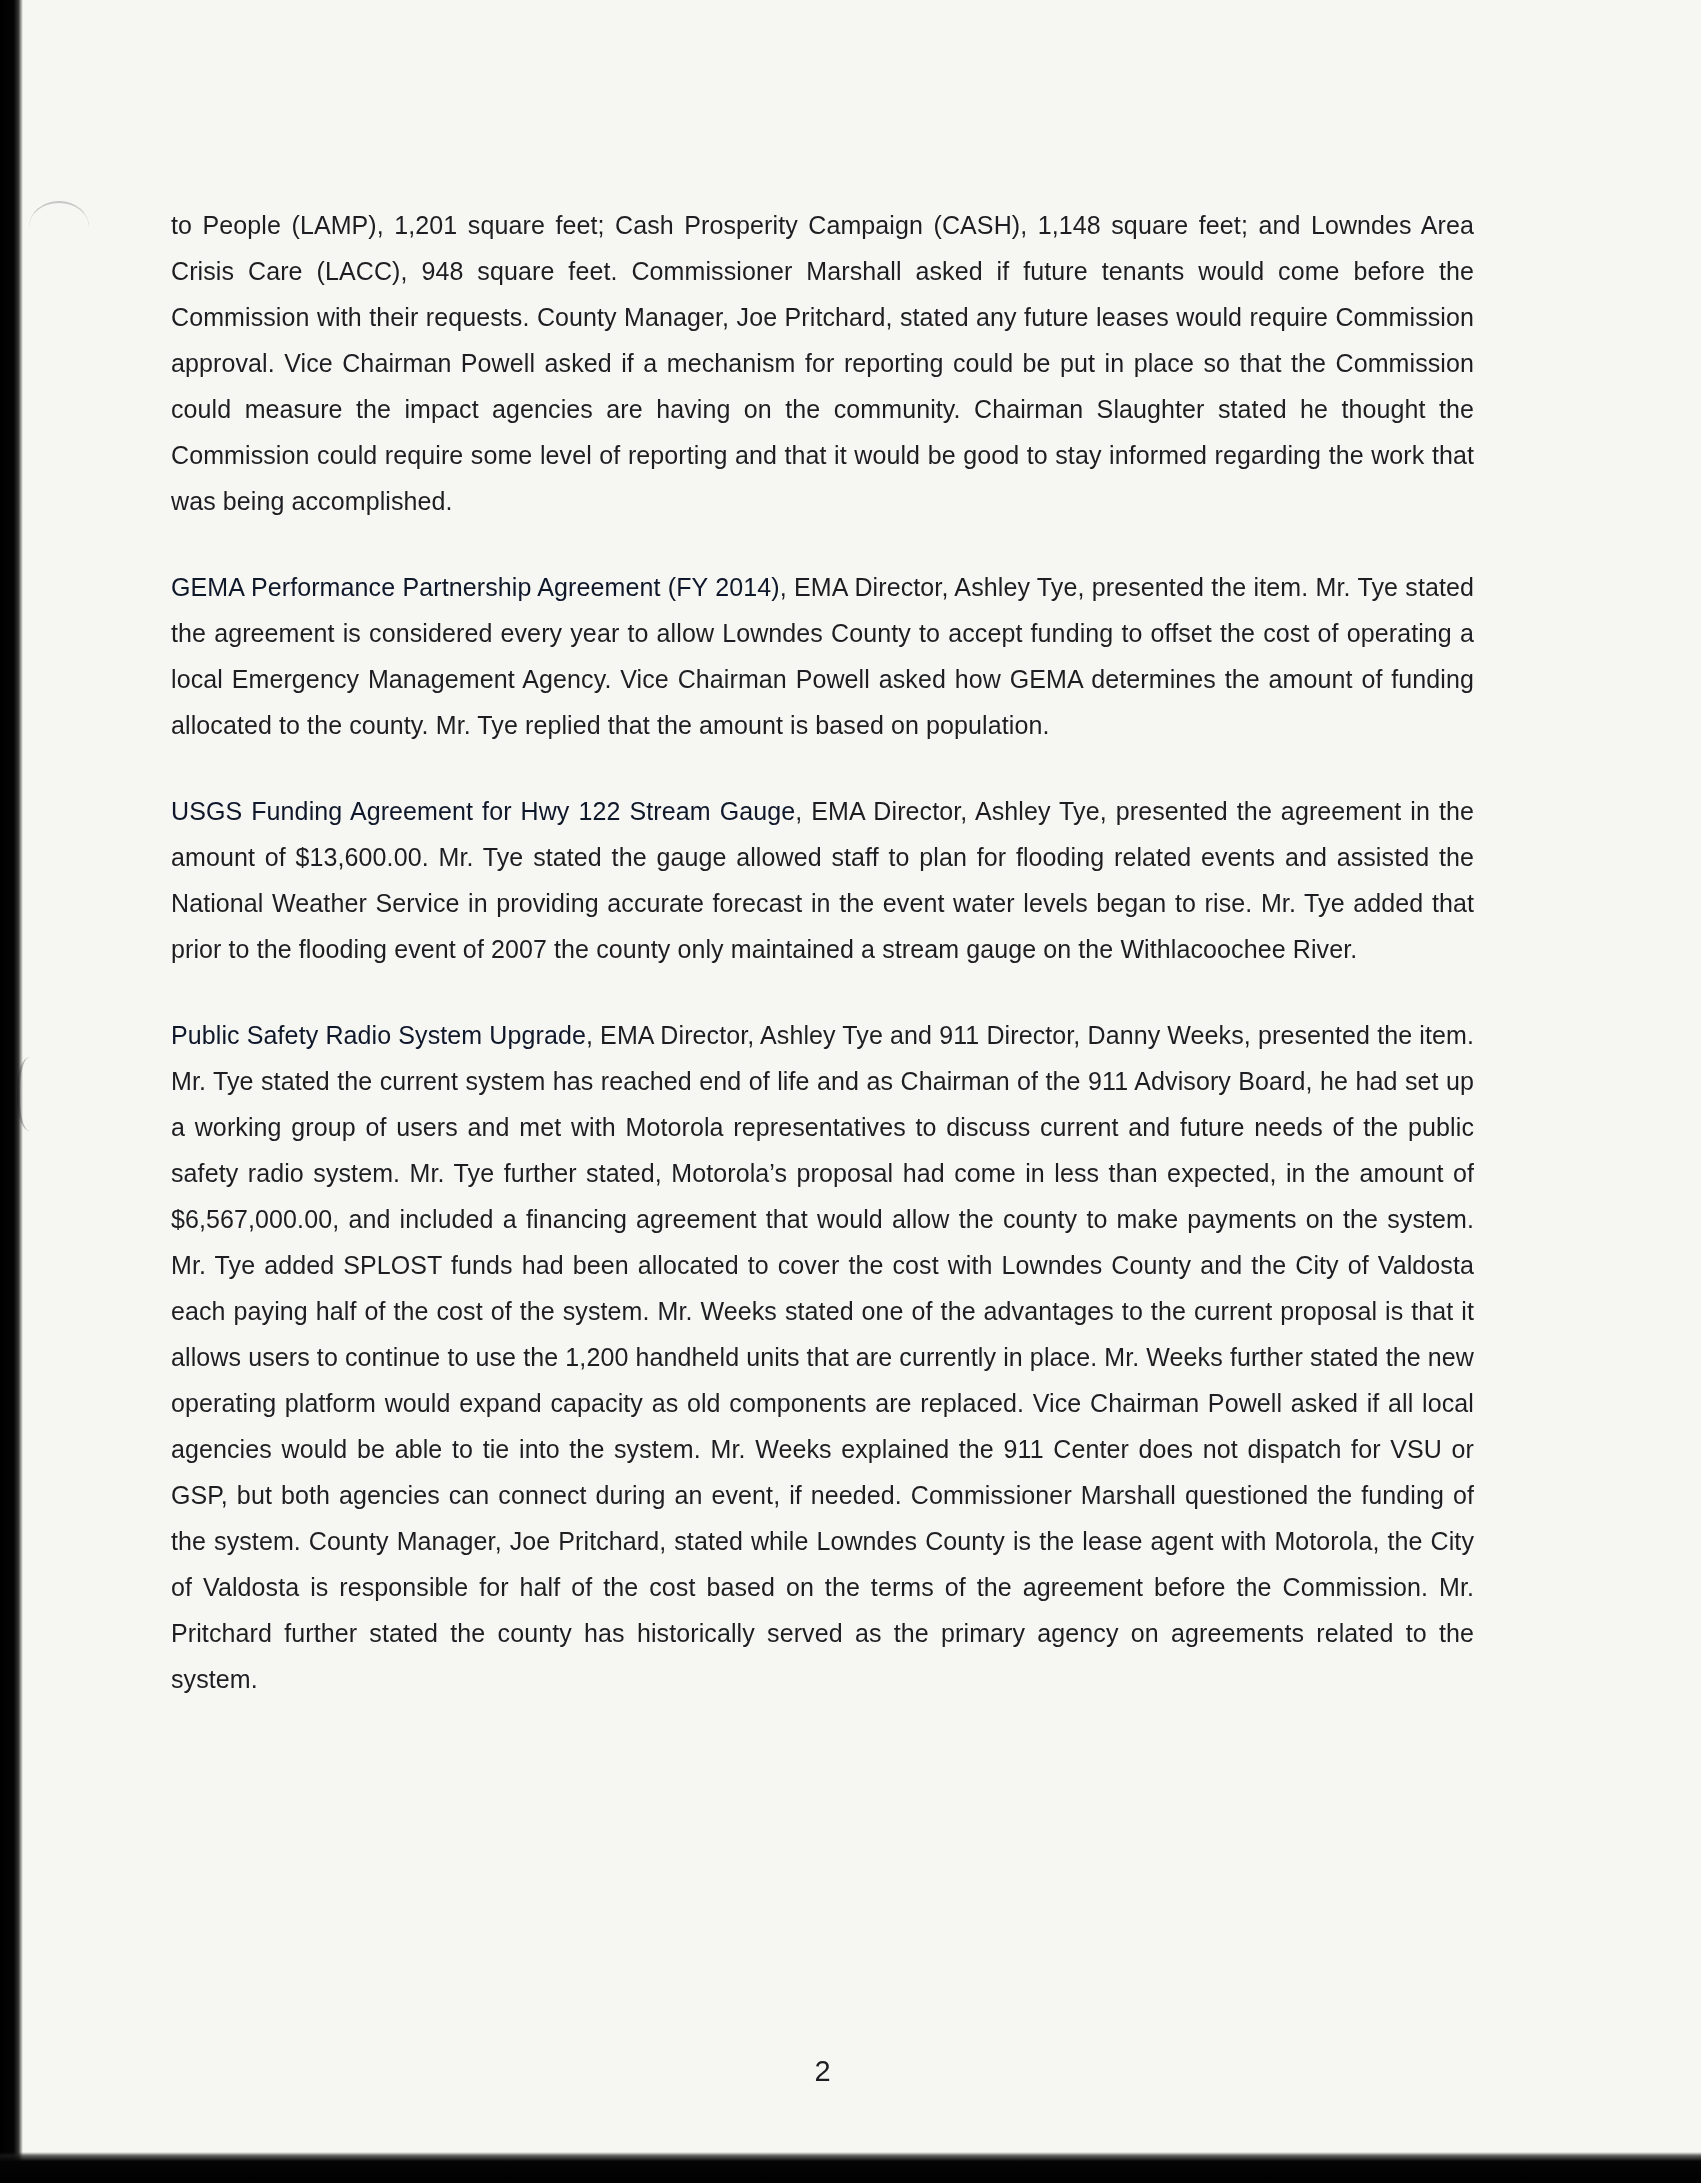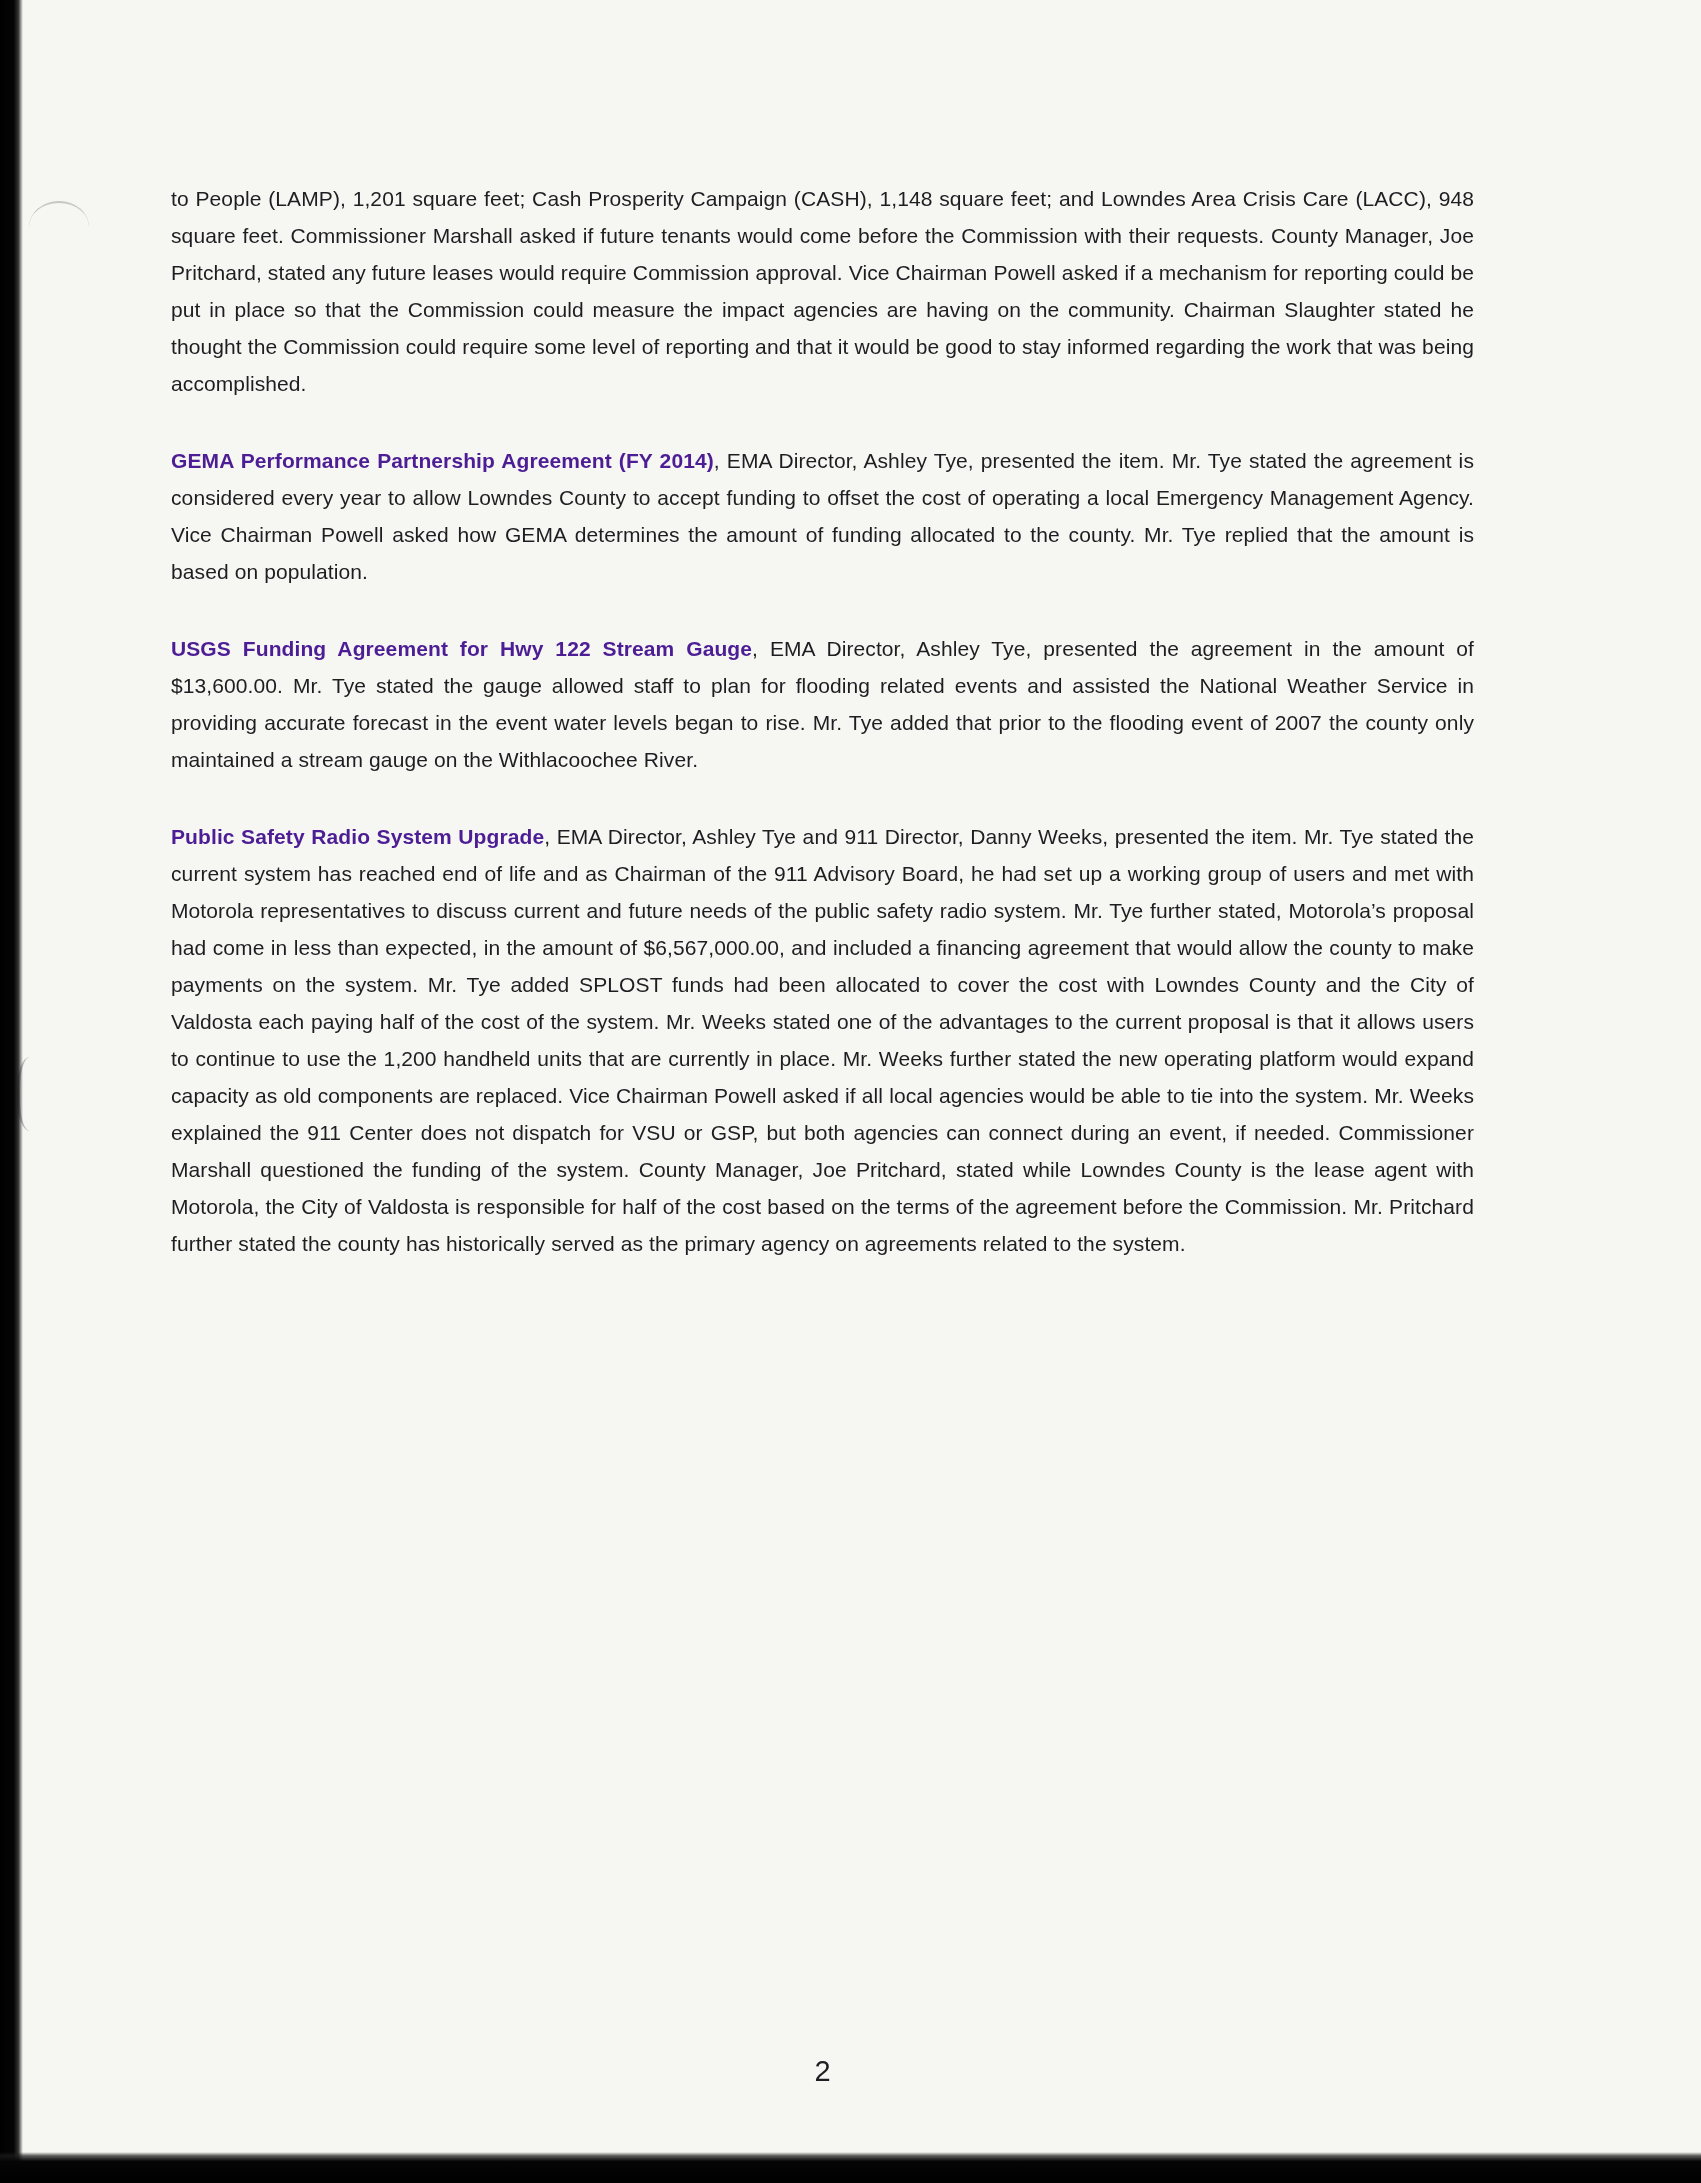--- a/index.html
+++ b/index.html
@@ -48,37 +48,37 @@
     top: 1057px;
     width: 23px;
     height: 74px;
     border-left: 3.3px solid rgba(130,130,130,0.5);
     border-radius: 60% / 50%;
     z-index: 4;
   }
   .text-column {
     position: absolute;
     left: 171px;
-    top: 180px;
+    top: 202px;
     width: 1303px;
     color: #1e1e22;
-    font-size: 21px;
-    line-height: 37px;
+    font-size: 25px;
+    line-height: 46px;
     text-align: justify;
     letter-spacing: 0.1px;
   }
   .text-column p {
     margin: 0 0 40px 0;
   }
   .text-column p:last-child {
     margin-bottom: 8px;
   }
   .para-heading {
-    font-weight: bold;
-    color: #4c1d95;
+    font-weight: normal;
+    color: #0f172a;
   }
   .page-number {
     position: absolute;
     left: 171px;
     top: 2055px;
     width: 1303px;
     text-align: center;
     font-size: 29px;
     color: #1e1e22;
   }

